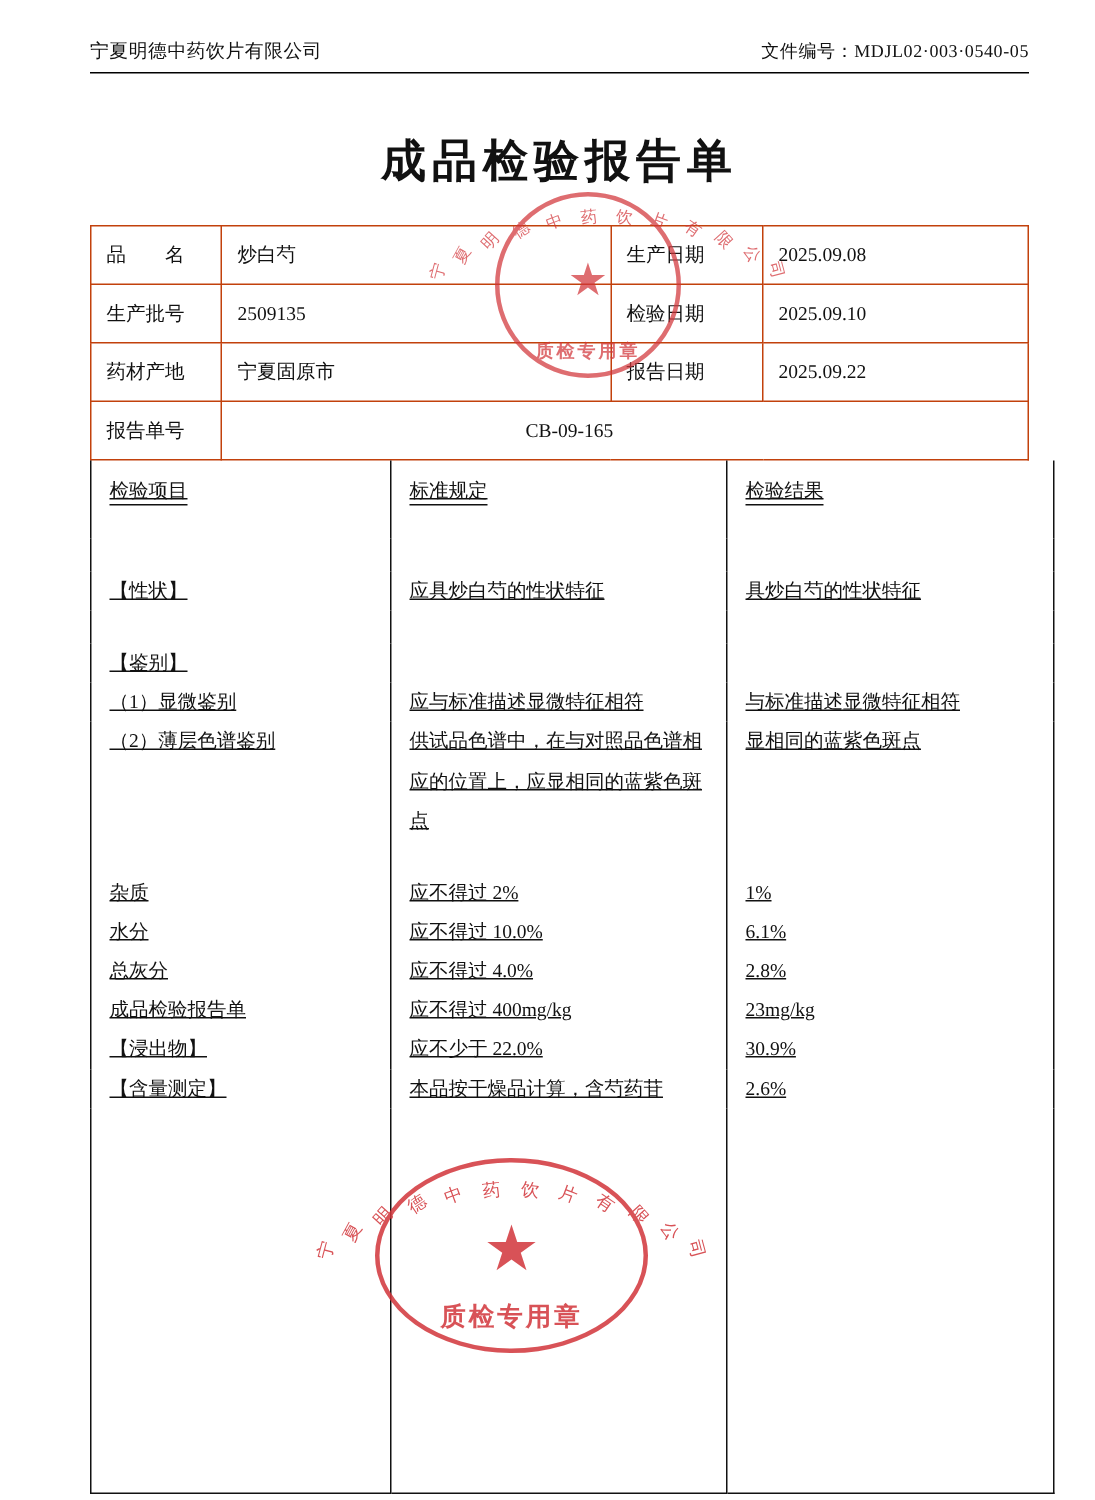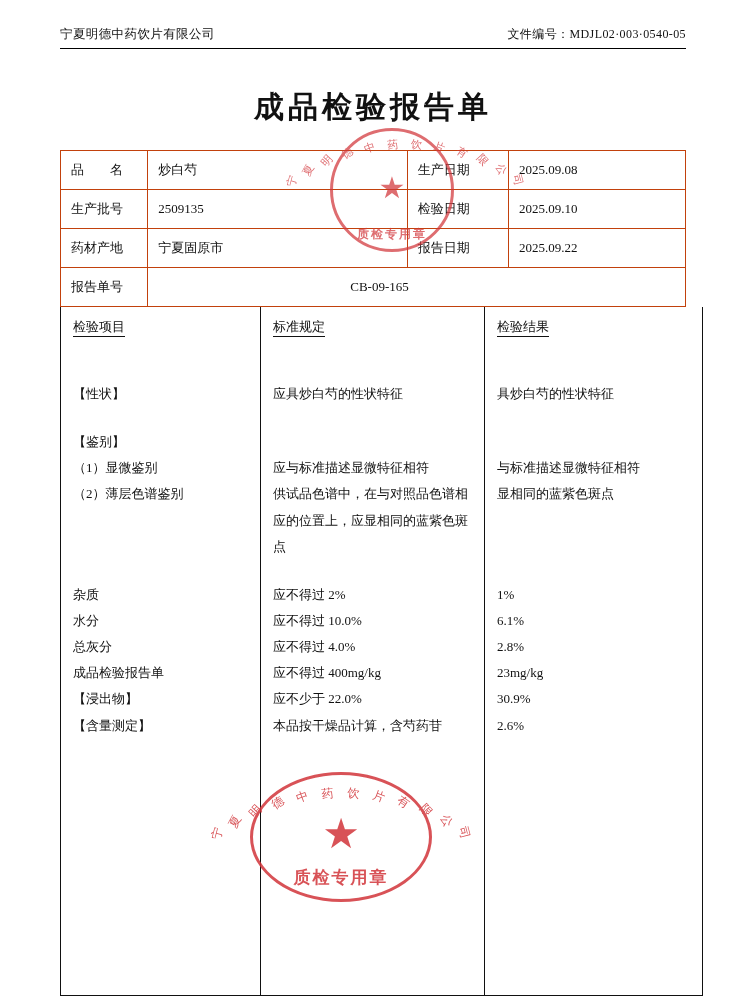--- a/index.html
+++ b/index.html
@@ -88,20 +88,21 @@
   table.results col.c1 { width: 200px; }
   table.results col.c2 { width: 224px; }
   table.results col.c3 { width: 218px; }
 
   table.results td {
     border-left: none;
     border-right: 1px solid #111;
     padding: 3px 10px 3px 12px;
     vertical-align: top;
     line-height: 1.55;
+    text-decoration: underline;
   }
   table.results td:last-child { border-right: none; }
 
   .head-cell {
     padding-top: 10px !important;
     padding-bottom: 14px !important;
     height: 28px;
   }
   .head-cell span {
     border-bottom: 1px solid #111;

